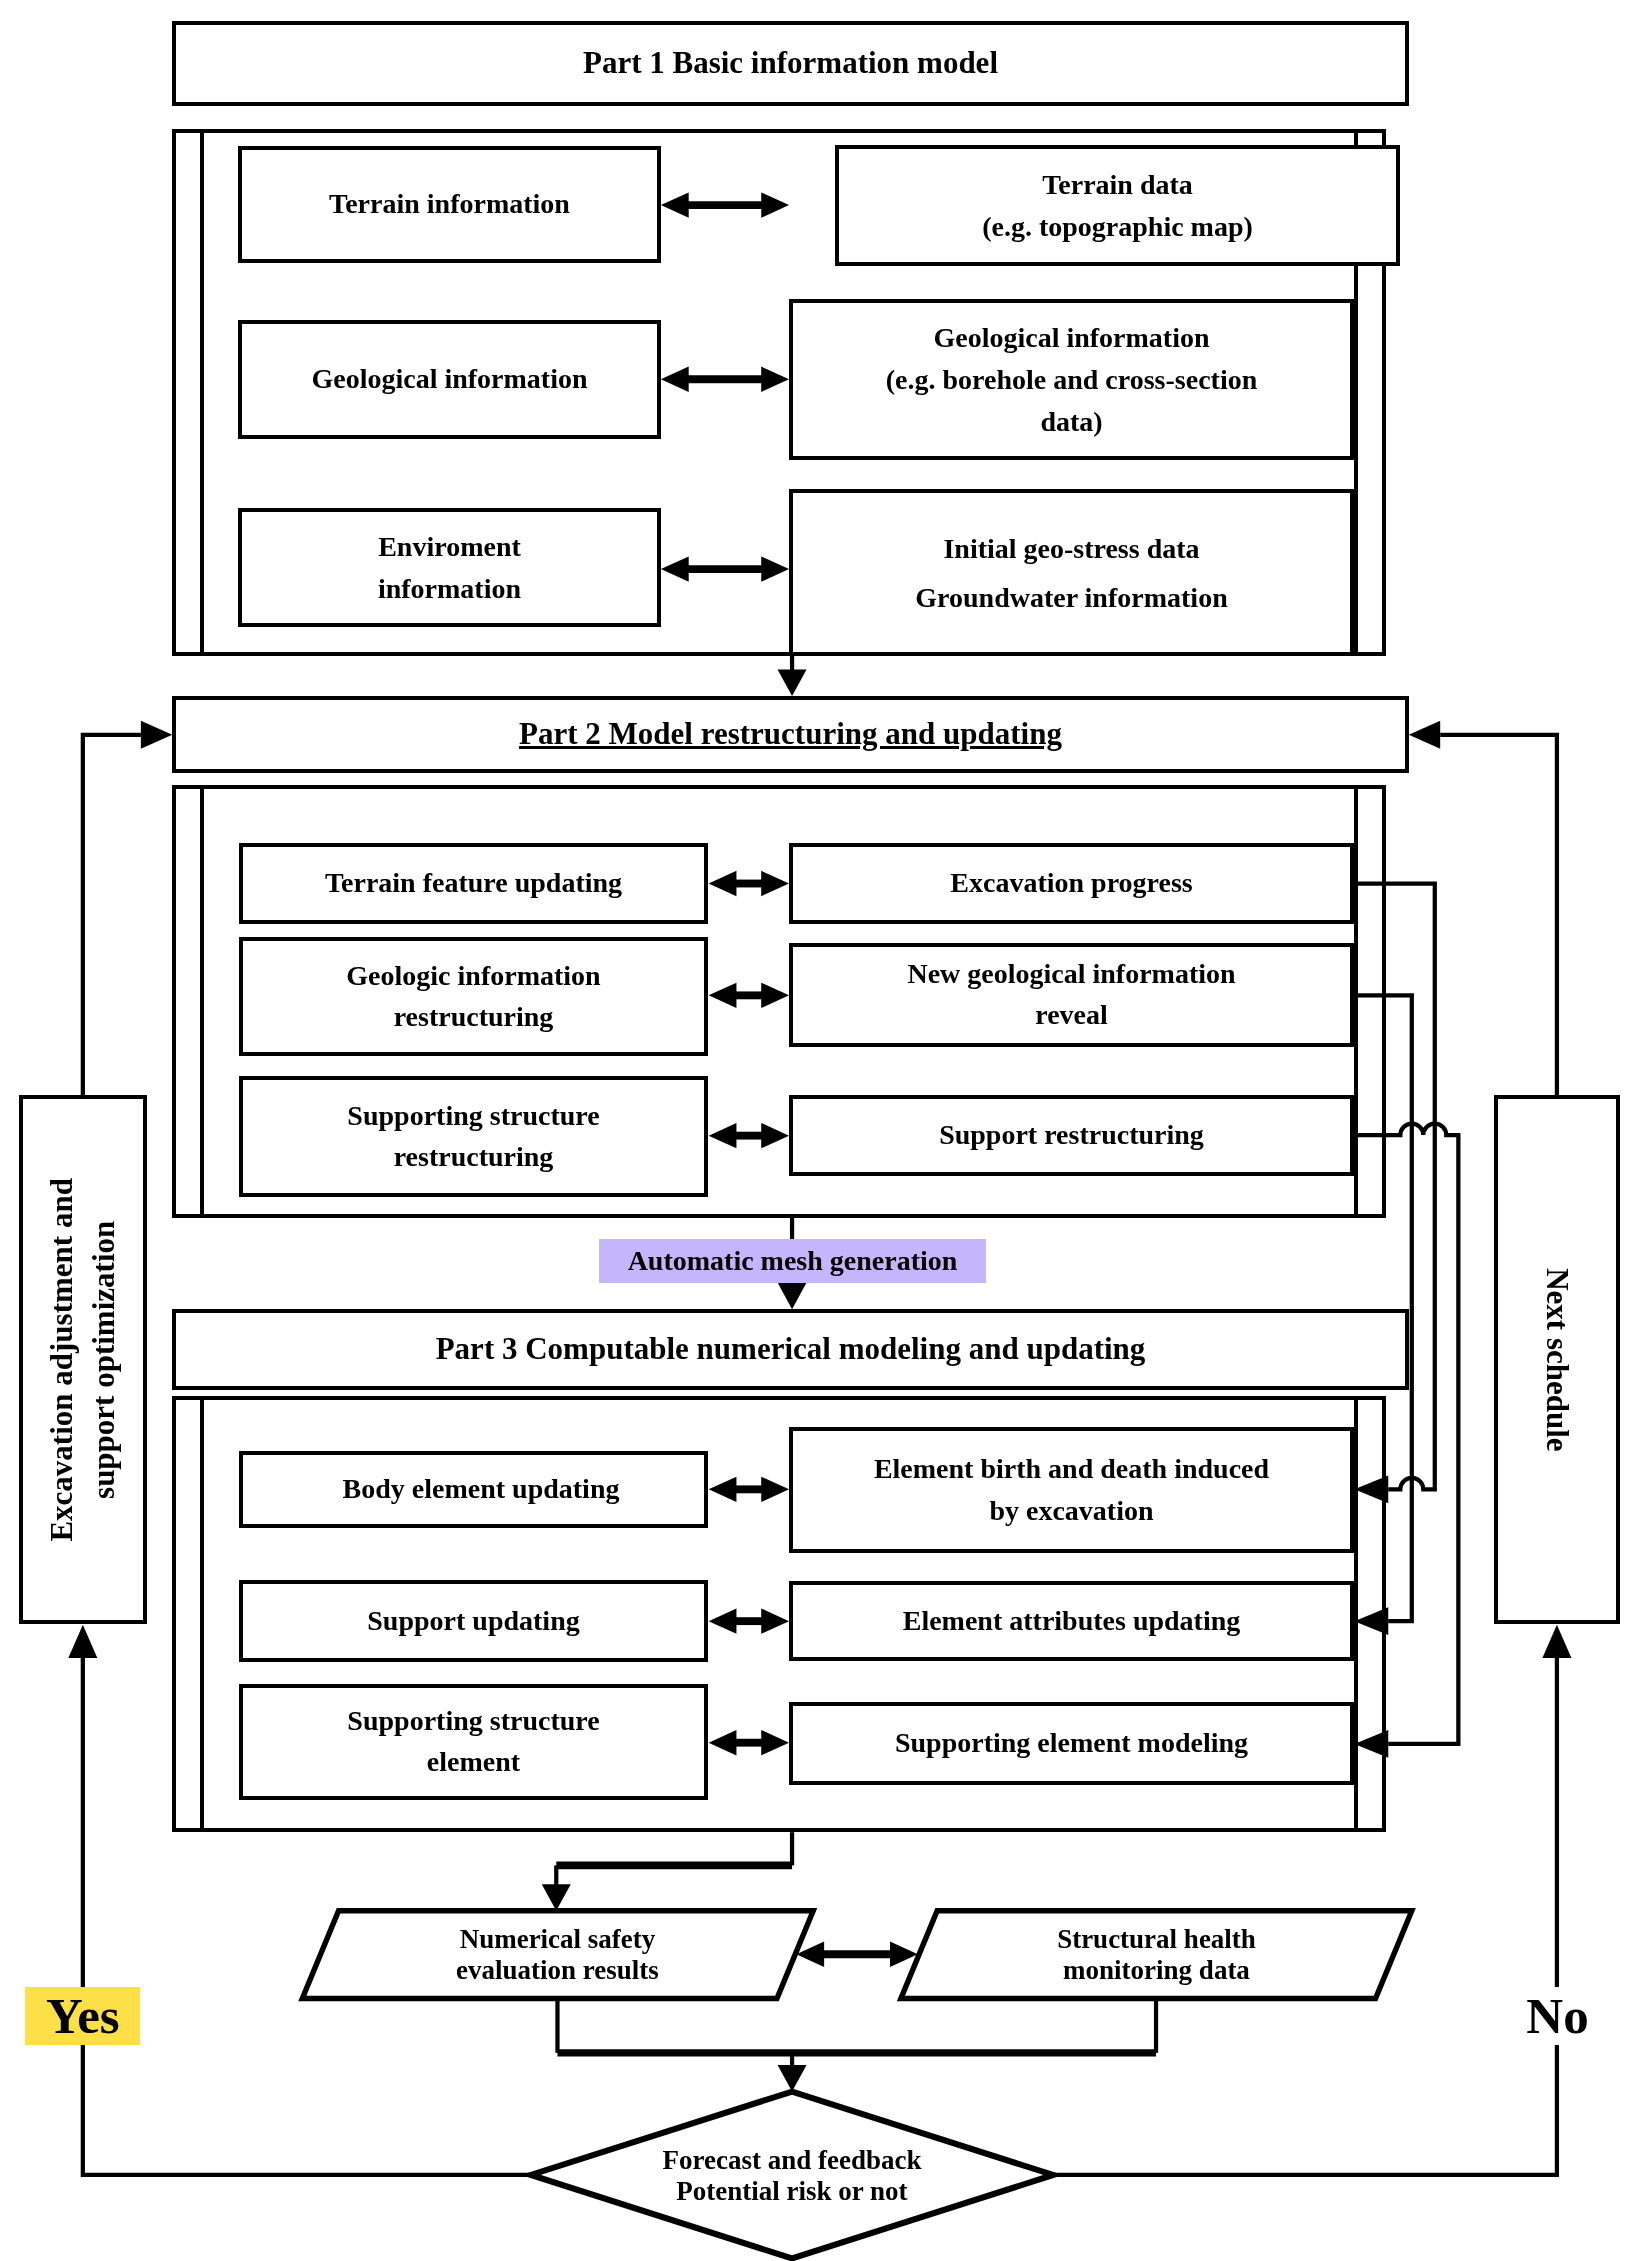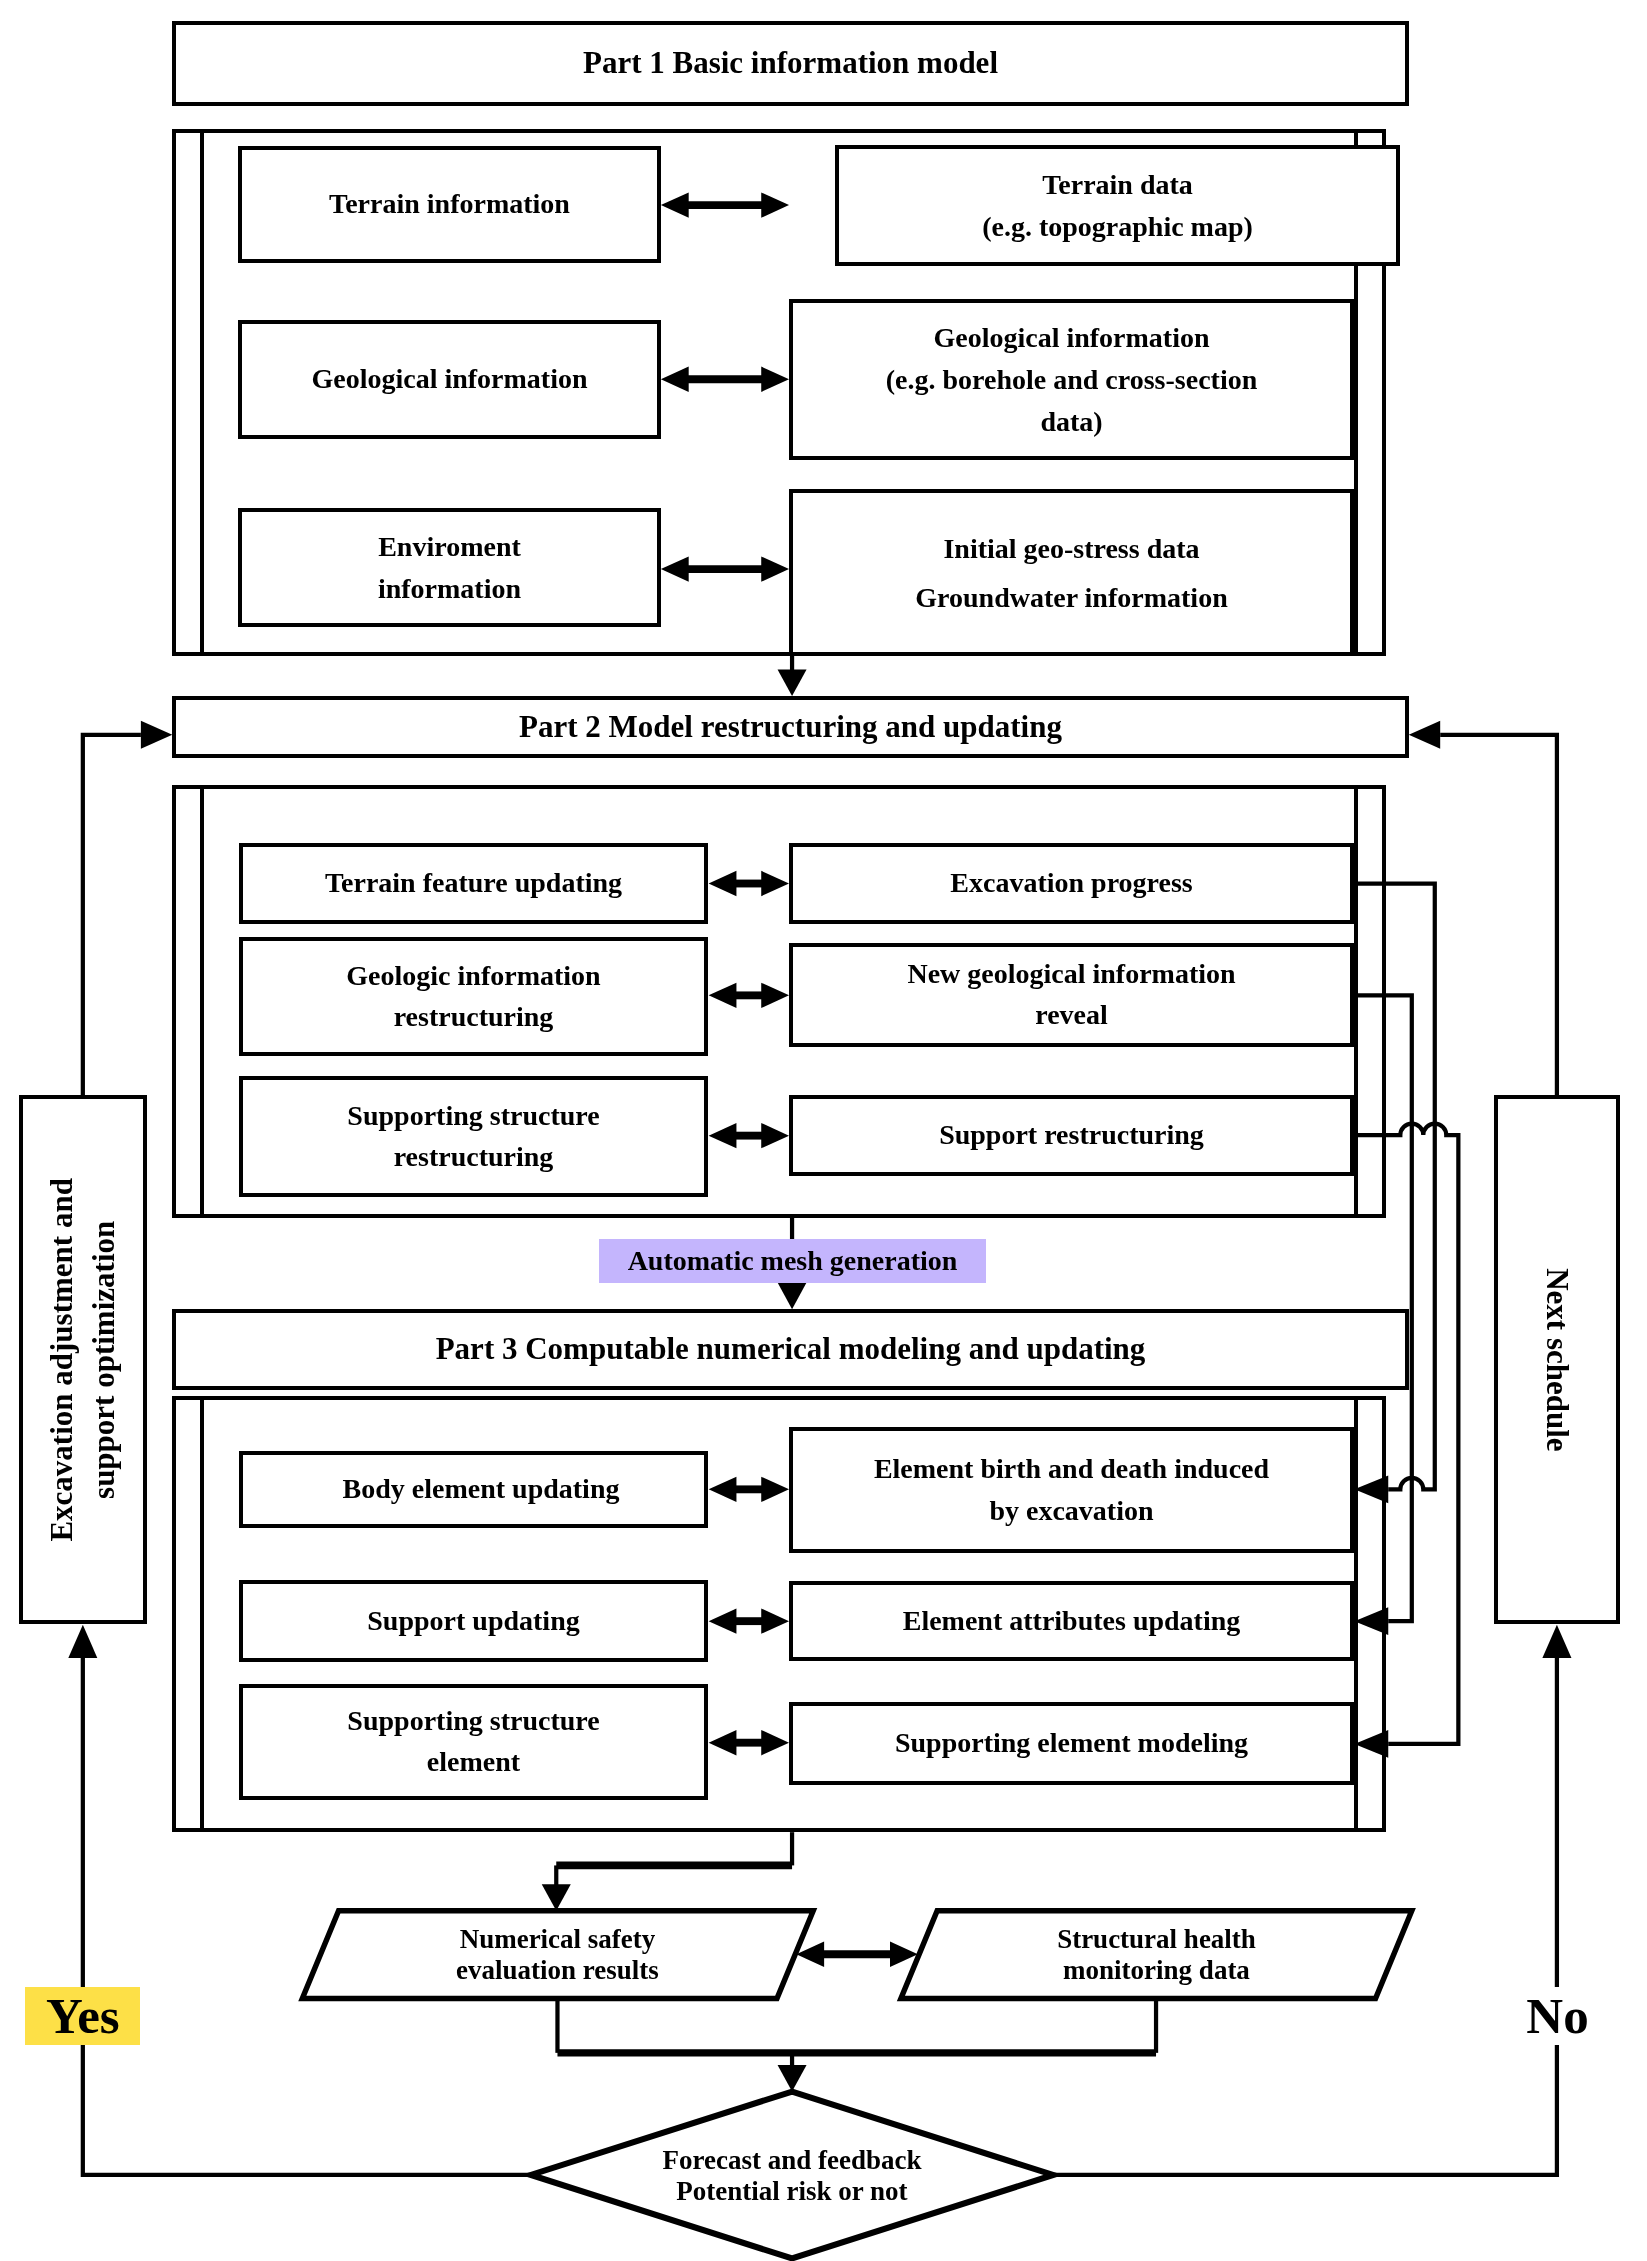--- a/index.html
+++ b/index.html
@@ -39,21 +39,21 @@
 <div class="box rowtext" style="left:238px;top:320px;width:423px;height:119px;"><span>Geological information</span></div>
 <div class="box rowtext lh-med" style="left:789px;top:299px;width:565px;height:161px;"><span>Geological information
 (e.g. borehole and cross-section
 data)</span></div>
 
 <div class="box rowtext lh-med" style="left:238px;top:508px;width:423px;height:119px;"><span>Enviroment
 information</span></div>
 <div class="box rowtext lh-loose" style="left:789px;top:489px;width:565px;height:167px;"><span>Initial geo-stress data
 Groundwater information</span></div>
 
-<div class="box hdr" style="left:172px;top:696px;width:1237px;height:62px;"><span>Part 2 Model restructuring and updating</span></div>
+<div class="box hdr" style="left:172px;top:696px;width:1237px;height:77px;text-decoration:underline;"><span>Part 2 Model restructuring and updating</span></div>
 
 <div class="container" style="left:172px;top:785px;width:1214px;height:433px;">
   <div class="innerline" style="left:24px;"></div>
   <div class="innerline" style="right:24px;"></div>
 </div>
 
 <div class="box rowtext" style="left:239px;top:843px;width:469px;height:81px;text-align:center;"><span>Terrain feature updating</span></div>
 <div class="box rowtext" style="left:789px;top:843px;width:565px;height:81px;"><span>Excavation progress</span></div>
 
 <div class="box rowtext" style="left:239px;top:937px;width:469px;height:119px;"><span>Geologic information

